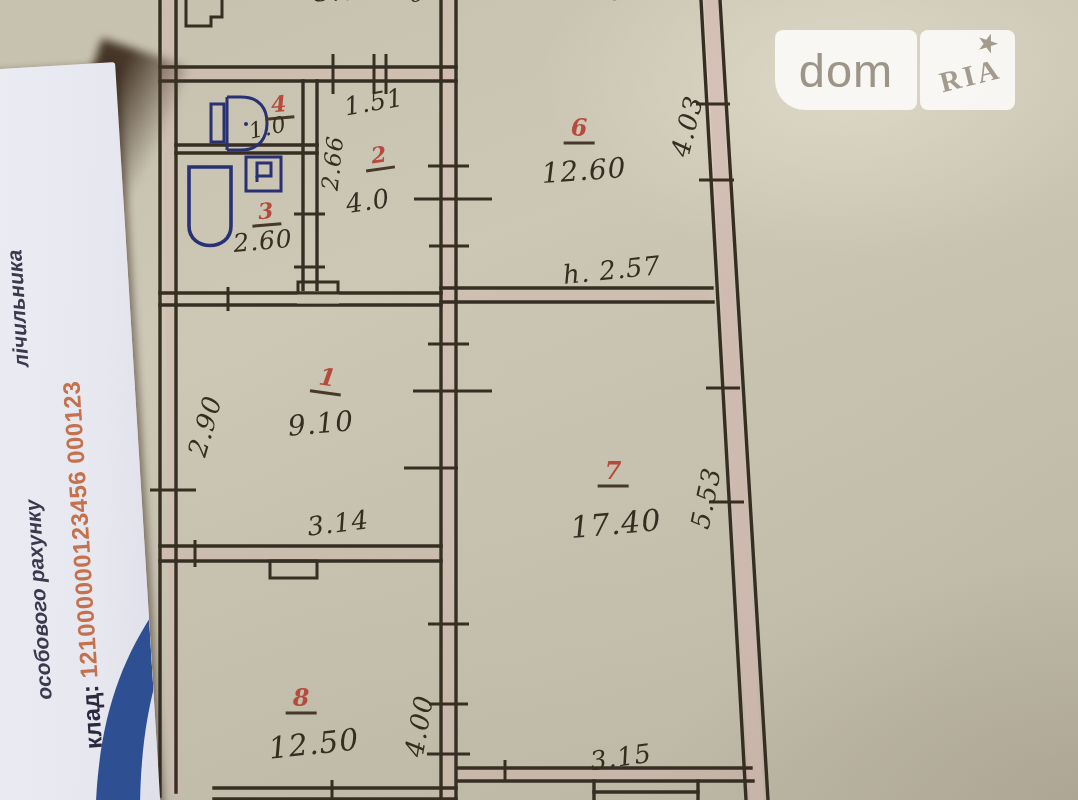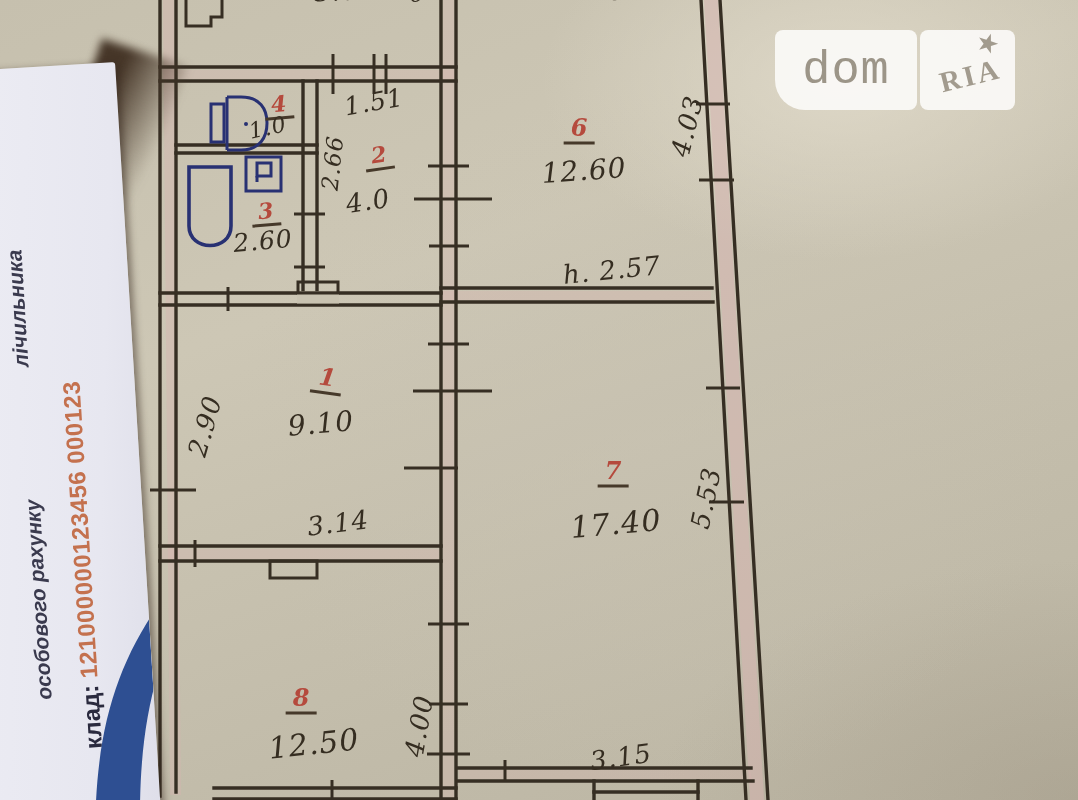--- a/index.html
+++ b/index.html
@@ -20,21 +20,21 @@
   }
   .room-label{position:absolute;text-align:center;line-height:1;}
   .rnum{
     font-family:"DejaVu Serif",serif;font-style:italic;font-weight:bold;
     color:#b54a3d;border-bottom:3px solid #46392a;padding:0 7px 2px;
     display:inline-block;
   }
   
   .wm{position:absolute;left:775px;top:30px;display:flex;gap:3px;}
   .wm-box{background:rgba(251,250,247,.92);height:80px;display:flex;align-items:center;justify-content:center;}
-  .wm-dom{width:142px;border-radius:8px 8px 8px 30px;font-family:Liberation Mono, monospace;}
+  .wm-dom{width:142px;border-radius:8px 8px 8px 30px;}
   .wm-dom span{font-size:47px;color:#9c9588;letter-spacing:1px;font-weight:500;}
   .wm-ria{width:95px;border-radius:8px;position:relative;overflow:hidden;}
   .wm-ria .ria-txt{
     font-family:"Liberation Serif",serif;font-weight:bold;font-size:29px;
     color:#a29b8e;letter-spacing:3px;transform:rotate(-14deg) translate(2px,6px);display:inline-block;
   }
   .wm-ria .star{position:absolute;top:-2px;right:16px;font-size:26px;color:#a29b8e;transform:rotate(18deg);}
   
   .shadow-band{
     position:absolute;left:72px;top:48px;width:90px;height:180px;

